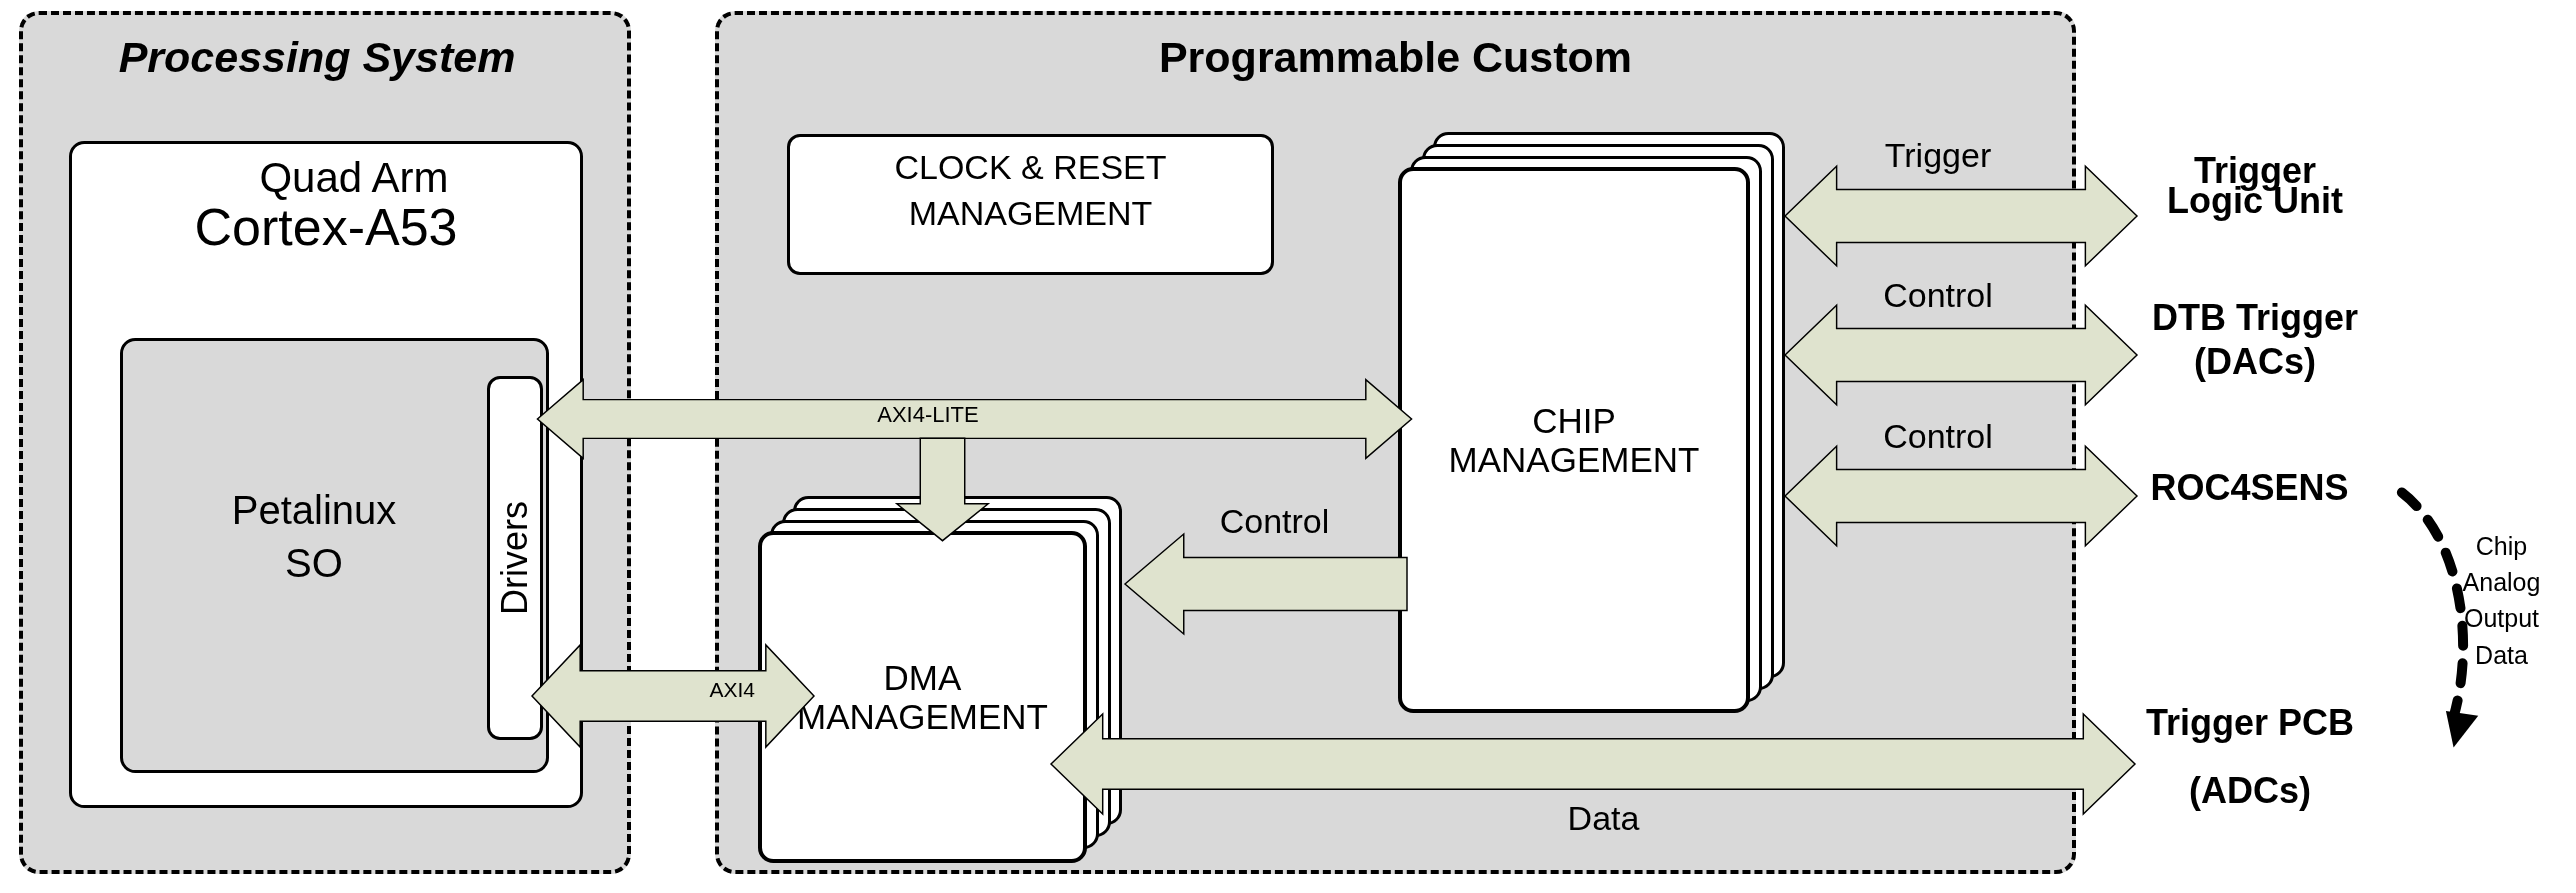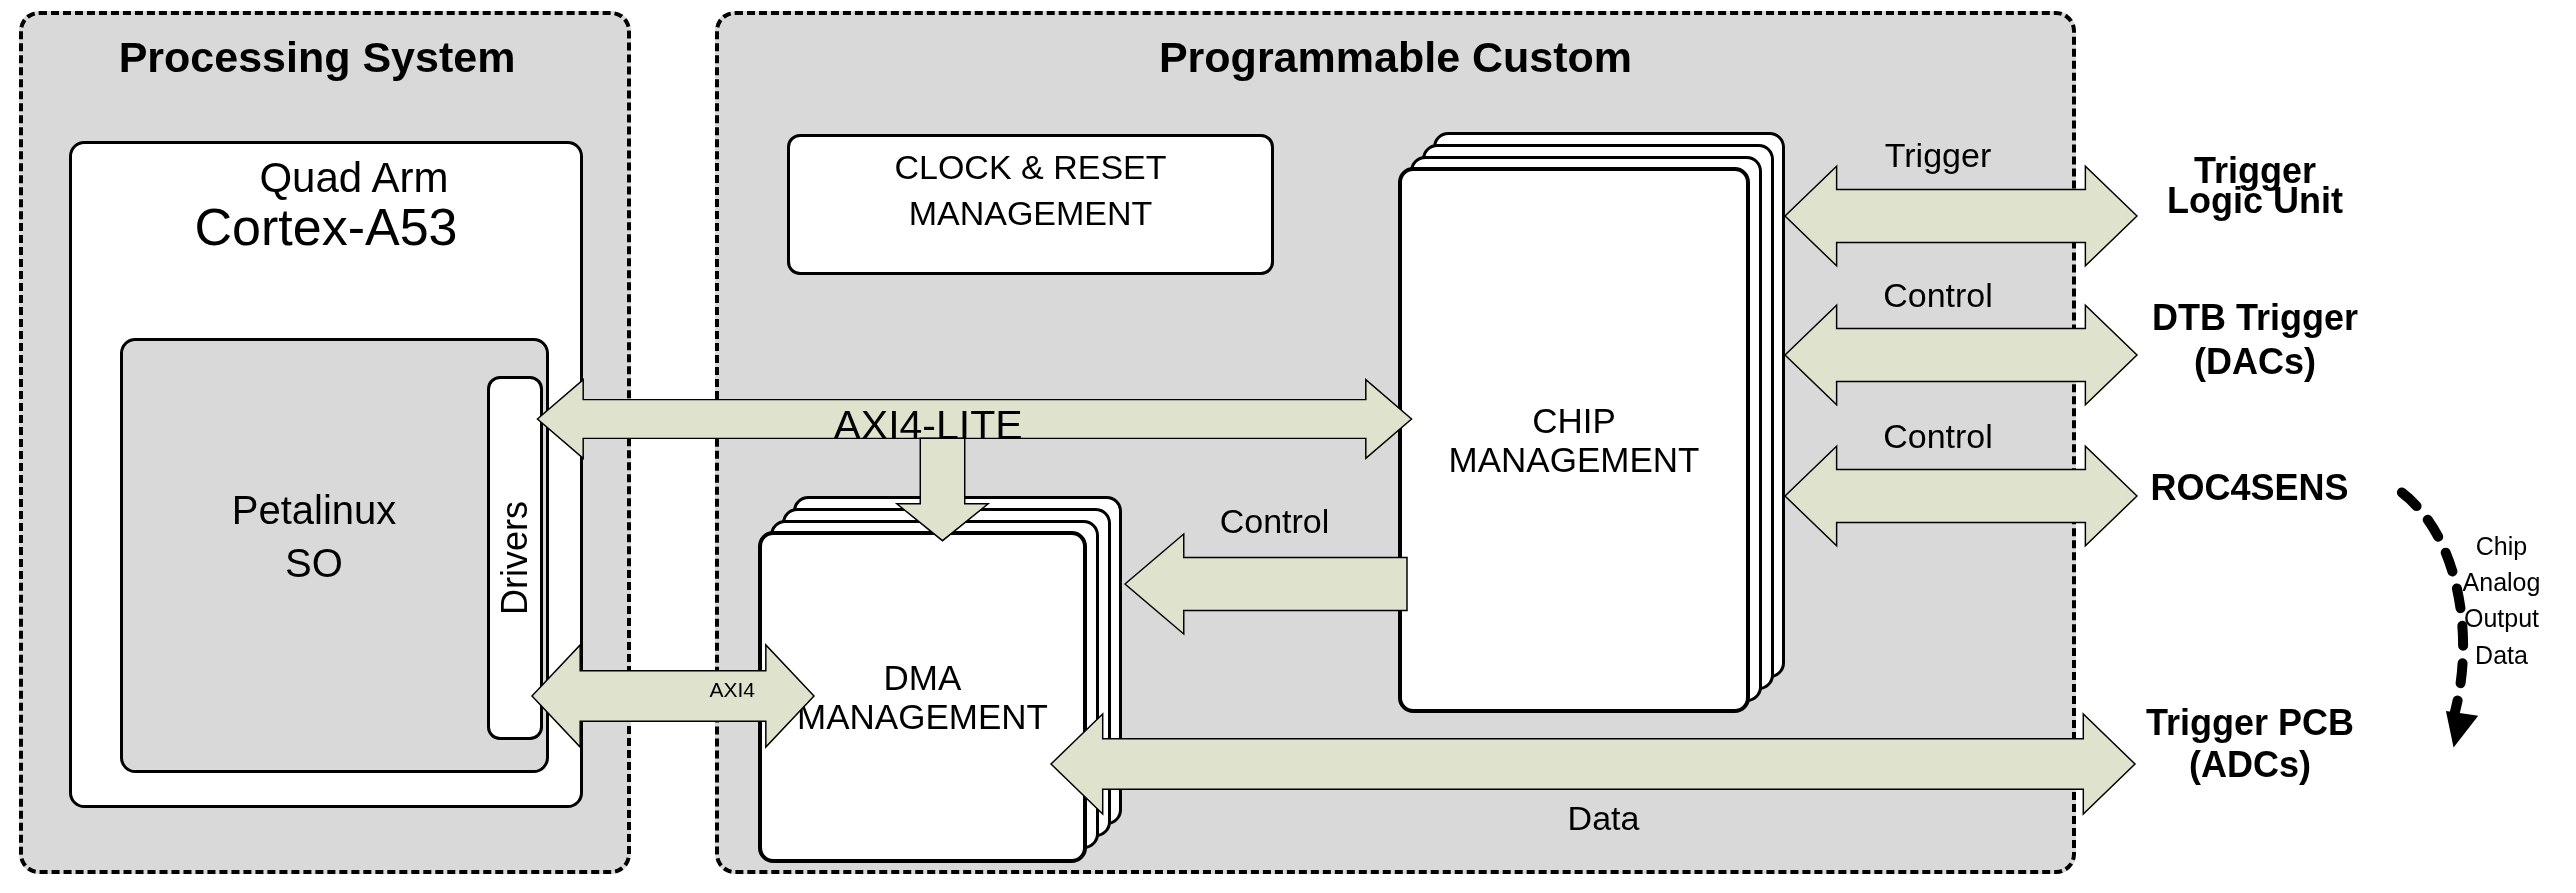--- a/index.html
+++ b/index.html
@@ -97,21 +97,21 @@
     white-space: nowrap;
   }
 </style>
 </head>
 <body>
 
 <div id="stage">
 
   <div class="region abs" style="left:19px; top:10.6px; width:612px; height:863px;">
   </div>
-  <div class="region-title" style="left:19px; top:33px; width:596px; font-size:43px;">Processing System</div>
+  <div class="region-title" style="left:19px; top:33px; width:596px; font-size:43px;font-style:italic;">Processing System</div>
 
   <div class="box abs" style="left:69px; top:141px; width:514px; height:667px;"></div>
   <div class="lbl" style="left:69px; top:154px; width:514px; font-size:42px;padding-left:28px;">Quad Arm</div>
   <div class="lbl" style="left:69px; top:198px; width:514px; font-size:52px;">Cortex-A53</div>
 
   <div class="box gray abs" style="left:120px; top:338px; width:429px; height:435px;"></div>
   <div class="lbl" style="left:120px; top:487px; width:388px; font-size:40px;">Petalinux</div>
   <div class="lbl" style="left:120px; top:540px; width:388px; font-size:40px;">SO</div>
 
   <div class="box abs" style="left:487px; top:376px; width:56px; height:364px; border-radius:13px;">
@@ -146,21 +146,21 @@
       <div>
         <div style="font-size:35px;">DMA</div>
         <div style="font-size:35px;">MANAGEMENT</div>
       </div>
     </div>
   </div>
 
   <svg class="arrowsvg" style="left:537px; top:375px; width:875px; height:88px;" viewBox="0 0 1490 150">
     <polygon class="arrow-shape" points="0,75 78,8 78,42 1412,42 1412,8 1490,75 1412,142 1412,108 78,108 78,142"></polygon>
   </svg>
-  <div class="lbl" style="left:693px; top:402px; width:470px; font-size:41px;">AXI4-LITE</div>
+  <div class="lbl" style="left:693px; top:402px; width:470px; font-size:22px;">AXI4-LITE</div>
 
   <svg class="arrowsvg" style="left:884px; top:438px; width:117px; height:103px;" viewBox="0 0 200 175">
     <polygon class="arrow-shape" points="62,0 138,0 138,112 178,112 100,175 22,112 62,112"></polygon>
   </svg>
 
   <svg class="arrowsvg" style="left:532px; top:640px; width:282px; height:112px;" viewBox="0 0 480 190">
     <polygon class="arrow-shape" points="0,95 82,8 82,52 398,52 398,8 480,95 398,182 398,138 82,138 82,182"></polygon>
   </svg>
   <div class="lbl" style="left:526px; top:678px; width:229px; font-size:21px;text-align:right;">AXI4</div>
 
@@ -191,21 +191,21 @@
 
   <div class="lbl bold" style="left:2114px; top:150px; width:282px; font-size:36px;">Trigger</div>
   <div class="lbl bold" style="left:2114px; top:180px; width:282px; font-size:36px;">Logic Unit</div>
 
   <div class="lbl bold" style="left:2108px; top:297px; width:294px; font-size:36px;">DTB Trigger</div>
   <div class="lbl bold" style="left:2108px; top:341px; width:294px; font-size:36px;">(DACs)</div>
 
   <div class="lbl bold" style="left:2097px; top:467px; width:305px; font-size:36px;">ROC4SENS</div>
 
   <div class="lbl bold" style="left:2103px; top:702px; width:294px; font-size:36px;">Trigger PCB</div>
-  <div class="lbl bold" style="left:2103px; top:744px; width:294px; font-size:36px;">(ADCs)</div>
+  <div class="lbl bold" style="left:2103px; top:770px; width:294px; font-size:36px;">(ADCs)</div>
 
   <svg class="arrowsvg" style="left:2390px; top:482px; width:153px; height:282px;" viewBox="0 0 260 480">
     <path d="M 20 18 C 120 95, 145 270, 108 400" fill="none" stroke="#000000" stroke-width="17" stroke-dasharray="34 30" stroke-linecap="round"></path>
     <polygon points="95,390 150,398 108,452" fill="#000000"></polygon>
   </svg>
 
   <div class="lbl" style="left:2437px; top:532px; width:129px; font-size:25px;">Chip</div>
   <div class="lbl" style="left:2437px; top:568px; width:129px; font-size:25px;">Analog</div>
   <div class="lbl" style="left:2437px; top:604px; width:129px; font-size:25px;">Output</div>
   <div class="lbl" style="left:2437px; top:641px; width:129px; font-size:25px;">Data</div>

